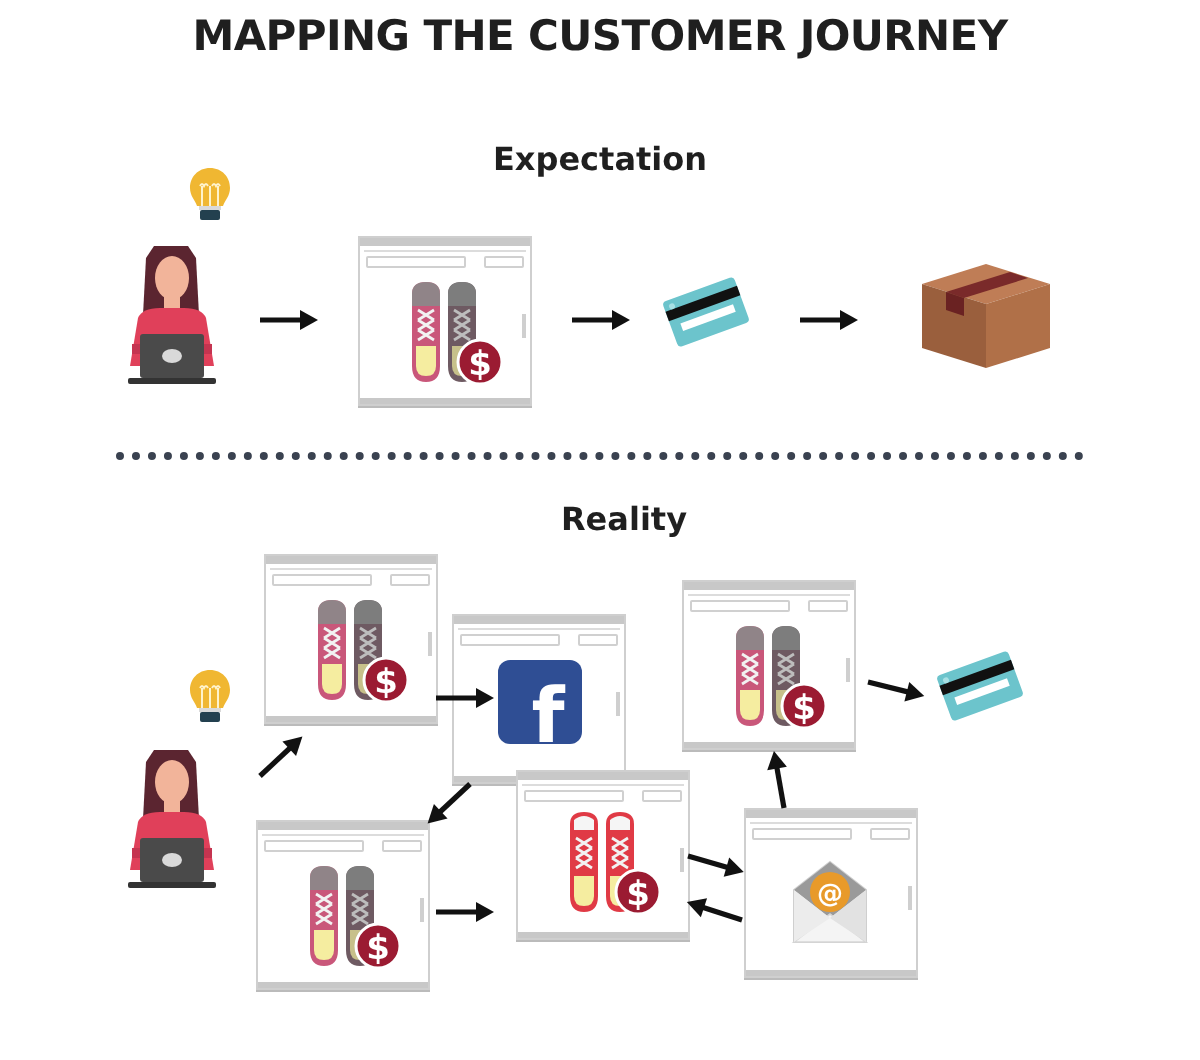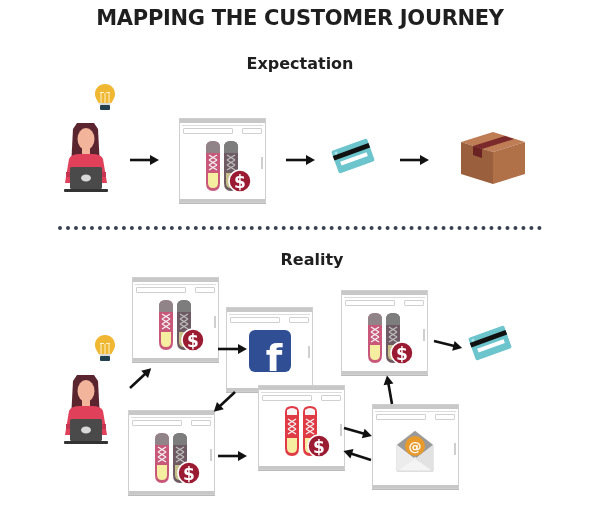--- a/index.html
+++ b/index.html
@@ -15,21 +15,21 @@
   .win .srch { position:absolute; right:3px; top:9px; width:18px; height:4px; border:1px solid #d0d0d0; border-radius:1px; }
   .win .scroll { position:absolute; right:2px; top:38px; width:2px; height:12px; background:#cfcfcf; }
   .win .bbar { position:absolute; left:0; right:0; bottom:0; height:3px; background:#c8c8c8; }
   .win svg.content { position:absolute; left:0; top:14px; }
   svg { overflow:visible; }
 </style>
 </head>
 <body>
 
 <div class="abs title">MAPPING THE CUSTOMER JOURNEY</div>
-<div class="abs section-label" style="top:54px;">Expectation</div>
+<div class="abs section-label" style="top:70px;">Expectation</div>
 <div class="abs divider"></div>
 <div class="abs section-label" style="top:250px;margin-left:12px;">Reality</div>
 
 <svg width="0" height="0" style="position:absolute">
   <defs>
     <g id="sym-bulb">
       <path d="M10 0 C4 0 0 4.5 0 10 C0 14 2.5 16 3.5 19 L16.5 19 C17.5 16 20 14 20 10 C20 4.5 16 0 10 0Z" fill="#f0b732"></path>
       <path d="M6 9 L6 19 M10 9 L10 19 M14 9 L14 19 M5 9 Q6 7 7 9 Q8 7 9 9 M11 9 Q12 7 13 9 Q14 7 15 9" stroke="#fff3cc" stroke-width="1" fill="none"></path>
       <rect x="4.5" y="19" width="11" height="2" fill="#d9d9d9"></rect>
       <rect x="5" y="21" width="10" height="5" rx="1" fill="#23404f"></rect>

